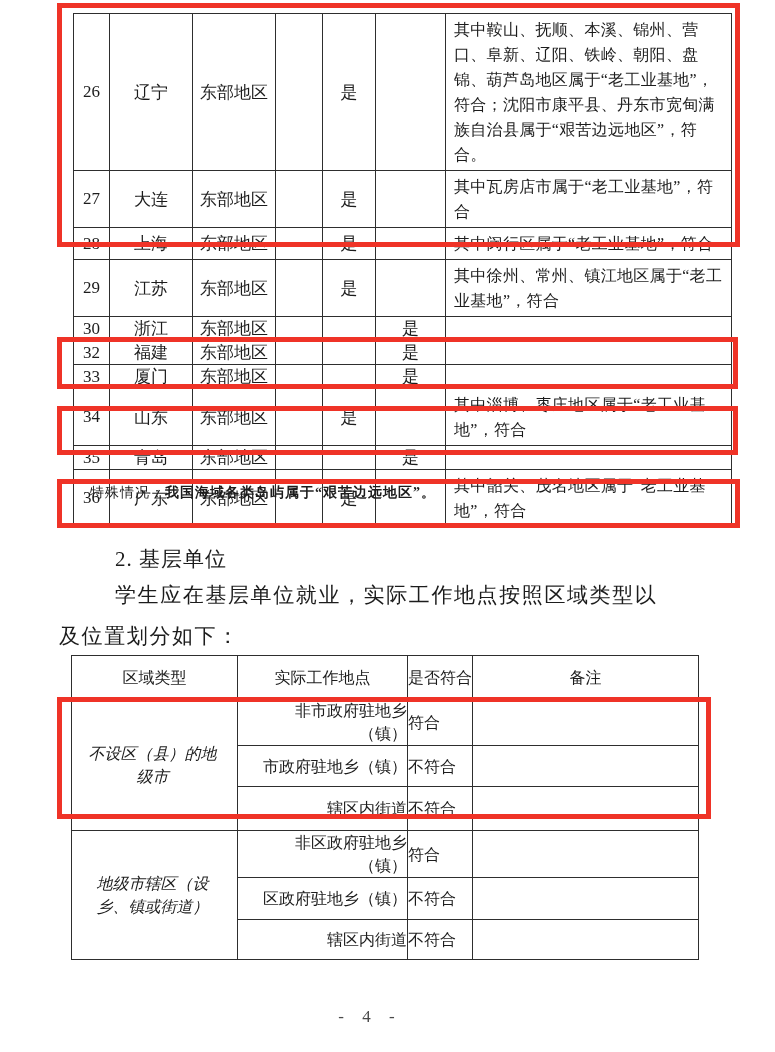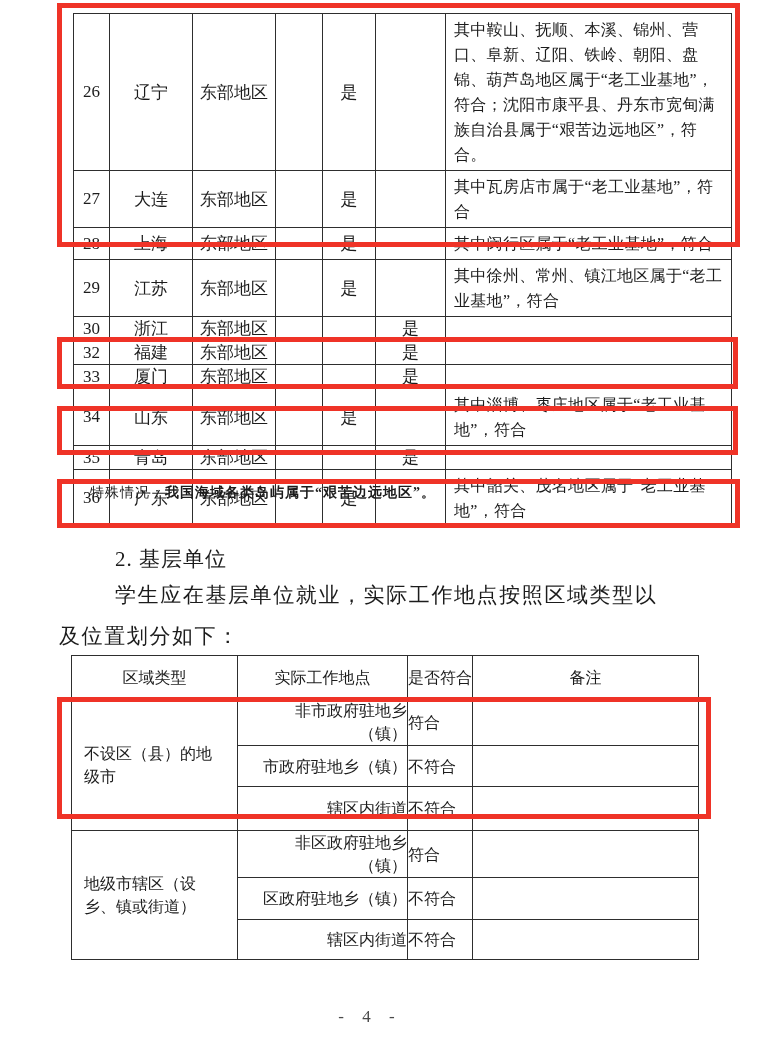--- a/index.html
+++ b/index.html
@@ -32,21 +32,21 @@
   .para-1 { position:absolute; left:115px; top:581px; font-size:21px; letter-spacing:1.6px; white-space:nowrap; }
   .para-2 { position:absolute; left:59px;  top:622px; font-size:21px; letter-spacing:1.6px; white-space:nowrap; }
 
   
   .t2 { position:absolute; left:71px; top:655px; border-collapse:collapse; table-layout:fixed; }
   .t2 td {
     border:1.6px solid #2e2e2e; padding:0; text-align:left;
     font-size:16px; vertical-align:middle; line-height:23px; overflow:hidden;
   }
   .t2 td.head { text-align:center; }
-  .t2 td.gtype { text-align:left; padding:0 16px 0 12px; }
+  .t2 td.gtype { text-align:center; padding:0 16px 0 12px;font-style:italic; }
   .t2 td.loc   { text-align:right; padding-left:14px; }
 
   
   .hl { position:absolute; border:5px solid #ef3327; pointer-events:none; background:transparent; }
   .hl1 { left:57px; top:3px;   width:683px; height:244px; }
   .hl2 { left:57px; top:337px; width:681px; height:52px; }
   .hl3 { left:57px; top:406px; width:681px; height:49px; }
   .hl5 { left:57px; top:697px; width:654px; height:122px; }
 
   

